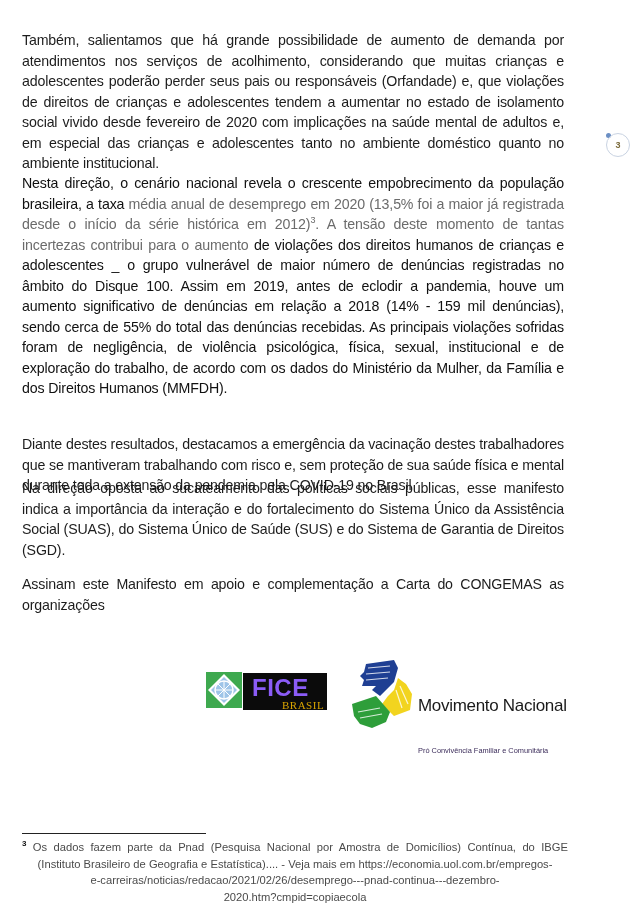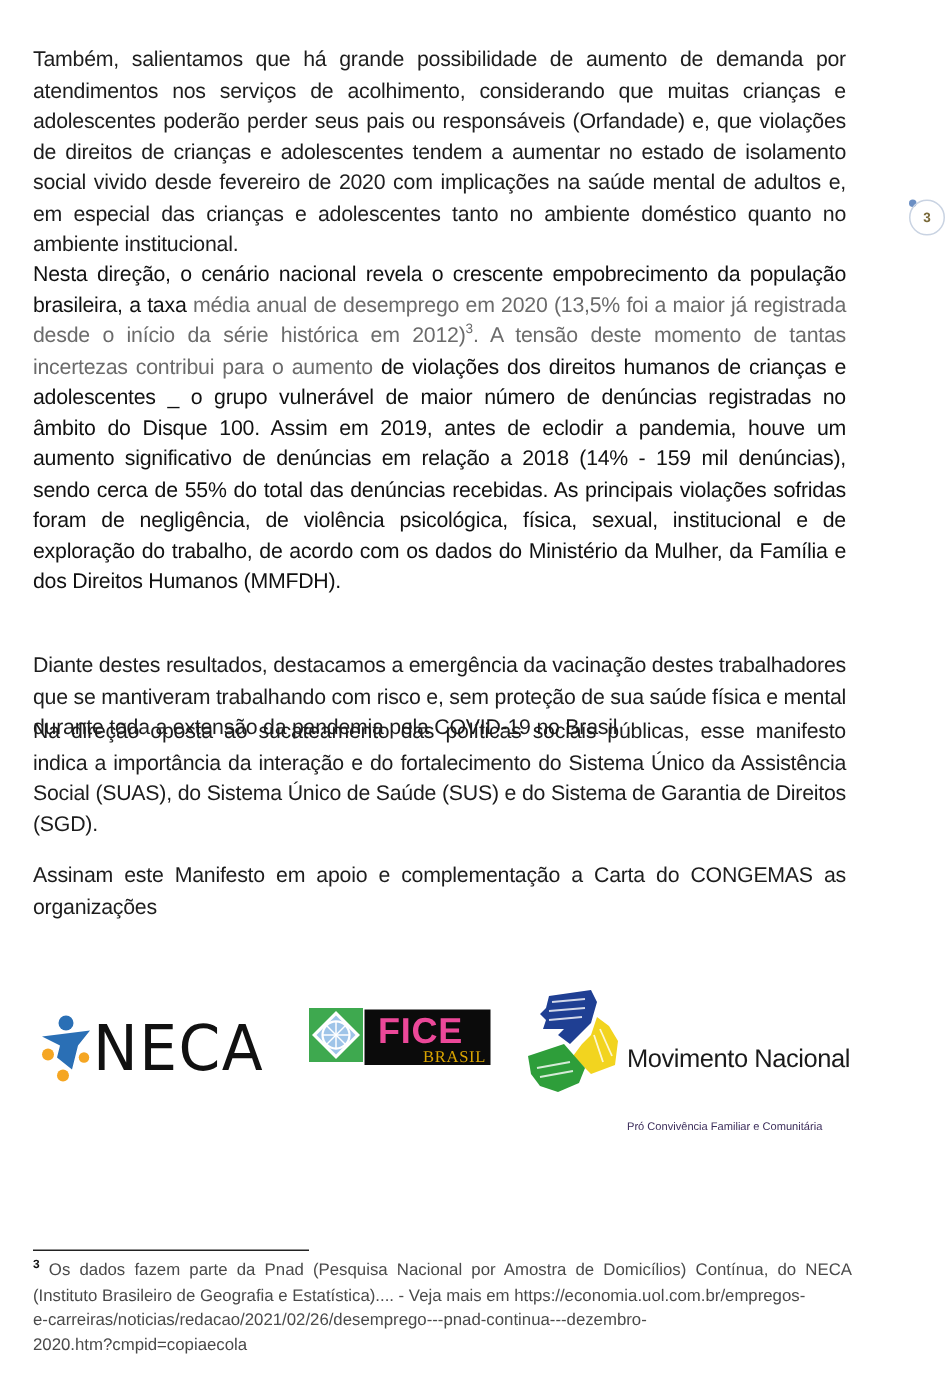--- a/index.html
+++ b/index.html
@@ -25,35 +25,35 @@
                   background: #6b8fc4; border-radius: 50%; }
 
   .logos { position: absolute; left: 0; top: 650px; width: 630px; height: 90px; }
   .logo-neca { position: absolute; left: 26px; top: 25px; width: 160px; height: 48px; }
   .neca-text { position: absolute; left: 36px; top: 0px; font-size: 42px; letter-spacing: 1px;
                font-family: "DejaVu Sans", sans-serif; font-weight: normal; color: #111; line-height: 48px;
                transform: scaleX(0.95); transform-origin: left; }
   .logo-fice { position: absolute; left: 206px; top: 22px; width: 118px; height: 38px; }
   .fice-box { position: absolute; left: 0; top: 0; width: 36px; height: 36px; background: #3ea94f; }
   .fice-black { position: absolute; left: 37px; top: 1px; width: 84px; height: 37px; background: #0b0b0b; }
-  .fice-text { position: absolute; left: 46px; top: 2px; font-size: 24px; font-weight: bold; color: #ec4899;
+  .fice-text { position: absolute; left: 46px; top: 2px; font-size: 24px; font-weight: bold; color: #8b5cf6;
                letter-spacing: 0.5px; line-height: 28px; font-family: "Liberation Sans", sans-serif; }
   .fice-brasil { position: absolute; left: 76px; top: 27px; font-size: 11px; font-weight: normal; color: #d9a400;
                  font-family: "Liberation Serif", serif; letter-spacing: 0.5px; line-height: 12px; }
   .logo-mov { position: absolute; left: 350px; top: 10px; width: 230px; height: 72px; }
   .mov-title { position: absolute; left: 68px; top: 36px; font-size: 17px; color: #1a1a1a; white-space: nowrap;
                letter-spacing: -0.3px; line-height: 20px; }
   .mov-sub { position: absolute; left: 68px; top: 44px; font-size: 7.4px; color: #3b2c5a; white-space: nowrap;
              line-height: 10px; margin-top: 42px; }
 
   .fn-rule { position: absolute; left: 22px; top: 833px; width: 184px; height: 1px; background: #222; }
   .footnote { position: absolute; left: 22px; top: 839px; width: 546px; font-size: 11.2px; line-height: 16.5px;
               color: #4a4a4a; margin: 0; }
   .footnote .fn-mark { color: #111; font-weight: bold; font-size: 8px; vertical-align: super; line-height: 0; }
-  .fn-line { display: block; white-space: nowrap; }
+  .fn-line { display: block; white-space: nowrap; text-align: center; }
   .fn-line.just { text-align: justify; text-align-last: justify; white-space: normal; }
 </style>
 </head>
 <body>
 
 <div class="page">
 
   <p class="para p1">Também, salientamos que há grande possibilidade de aumento de demanda por atendimentos nos serviços de acolhimento, considerando que muitas crianças e adolescentes poderão perder seus pais ou responsáveis (Orfandade) e, que violações de direitos de crianças e adolescentes tendem a aumentar no estado de isolamento social vivido desde fevereiro de 2020 com implicações na saúde mental de adultos e, em especial das crianças e adolescentes tanto no ambiente doméstico quanto no ambiente institucional.</p>
 
   <div class="page-num-dot"></div>
@@ -62,30 +62,20 @@
   <p class="para p2"><span class="dark">Nesta direção, o cenário nacional revela o crescente empobrecimento da população brasileira, a taxa </span><span class="gray">média anual de desemprego em 2020 (13,5% foi a maior já registrada desde o início da série histórica em 2012)</span><sup class="gray">3</sup><span class="gray">.  A tensão deste momento de tantas incertezas contribui para o aumento </span><span class="dark">de violações dos direitos humanos de crianças e adolescentes _ o grupo vulnerável de maior número de denúncias registradas no âmbito do Disque 100. Assim em 2019, antes de eclodir a pandemia, houve um aumento significativo de denúncias em relação a 2018 (14% - 159 mil denúncias), sendo cerca de 55% do total das denúncias recebidas. As principais violações sofridas foram de negligência, de violência psicológica, física, sexual, institucional e de exploração do trabalho, de acordo com os dados do Ministério da Mulher, da Família e dos Direitos Humanos (MMFDH).</span></p>
 
   <p class="para p3">Diante destes resultados, destacamos a emergência da vacinação destes trabalhadores que se mantiveram trabalhando com risco  e, sem proteção de sua saúde física e mental durante toda a extensão da pandemia pela COVID-19 no Brasil</p>
 
   <p class="para p5">Assinam este Manifesto em apoio e complementação a Carta do CONGEMAS as organizações</p>
 
   <p class="para p4">Na direção oposta ao sucateamento das políticas sociais públicas, esse  manifesto indica a importância da interação e do fortalecimento do Sistema Único da Assistência Social (SUAS), do Sistema Único de Saúde (SUS) e do Sistema de Garantia de Direitos (SGD).</p>
 
   <div class="logos">
 
-    <div class="logo-neca">
-      <svg width="40" height="50" viewBox="0 0 40 50" style="position:absolute;left:0;top:0;">
-        <circle cx="18" cy="7" r="5" fill="#2a6fb5"></circle>
-        <path d="M2 16 L34 12 L26 22 L22 38 L12 30 L14 22 Z" fill="#2a6fb5"></path>
-        <circle cx="6" cy="28" r="4" fill="#f5a623"></circle>
-        <circle cx="30" cy="30" r="3.5" fill="#f5a623"></circle>
-        <circle cx="16" cy="42" r="4" fill="#f5a623"></circle>
-      </svg>
-      <span class="neca-text">NECA</span>
-    </div>
 
     <div class="logo-fice">
       <div class="fice-box">
         <svg width="36" height="36" viewBox="0 0 36 36">
           <rect x="0" y="0" width="36" height="36" fill="#3ea94f"></rect>
           <polygon points="18,2 34,18 18,34 2,18" fill="#ffffff"></polygon>
           <polygon points="18,5 31,18 18,31 5,18" fill="#9ec4e8"></polygon>
           <circle cx="18" cy="18" r="9" fill="none" stroke="#ffffff" stroke-width="1.5"></circle>
           <line x1="9" y1="18" x2="27" y2="18" stroke="#ffffff" stroke-width="1"></line>
           <line x1="18" y1="9" x2="18" y2="27" stroke="#ffffff" stroke-width="1"></line>
@@ -113,19 +103,19 @@
           <line x1="10" y1="58" x2="32" y2="54"></line>
         </g>
       </svg>
       <span class="mov-title">Movimento Nacional</span>
       <span class="mov-sub">Pró Convivência Familiar e Comunitária</span>
     </div>
   </div>
 
   <div class="fn-rule"></div>
   <p class="footnote">
-    <span class="fn-line just"><span class="fn-mark">3</span><span> Os dados fazem parte da Pnad (Pesquisa Nacional por Amostra de Domicílios) Contínua, do NECA</span></span>
+    <span class="fn-line just"><span class="fn-mark">3</span><span> Os dados fazem parte da Pnad (Pesquisa Nacional por Amostra de Domicílios) Contínua, do IBGE</span></span>
     <span class="fn-line">(Instituto Brasileiro de Geografia e Estatística).... - Veja mais em https://economia.uol.com.br/empregos-</span>
     <span class="fn-line">e-carreiras/noticias/redacao/2021/02/26/desemprego---pnad-continua---dezembro-</span>
     <span class="fn-line">2020.htm?cmpid=copiaecola</span>
   </p>
 
 </div>
 
 </body></html>

